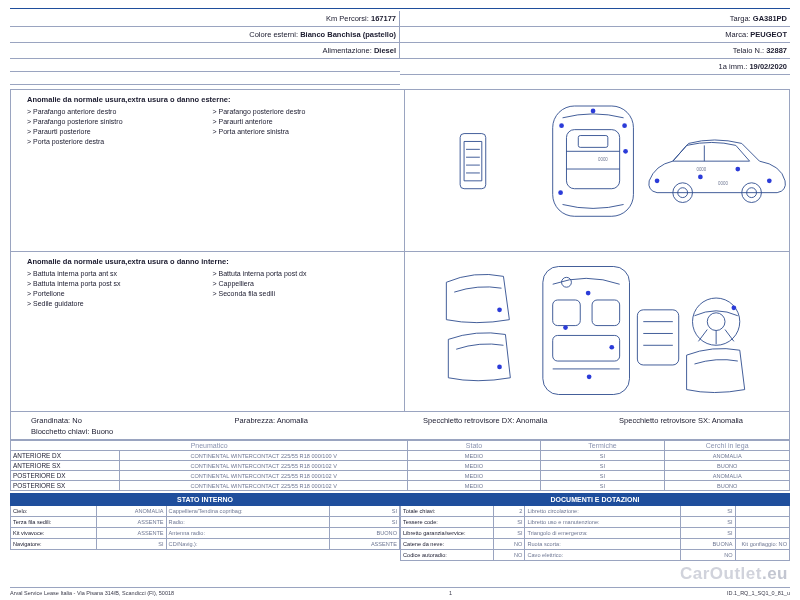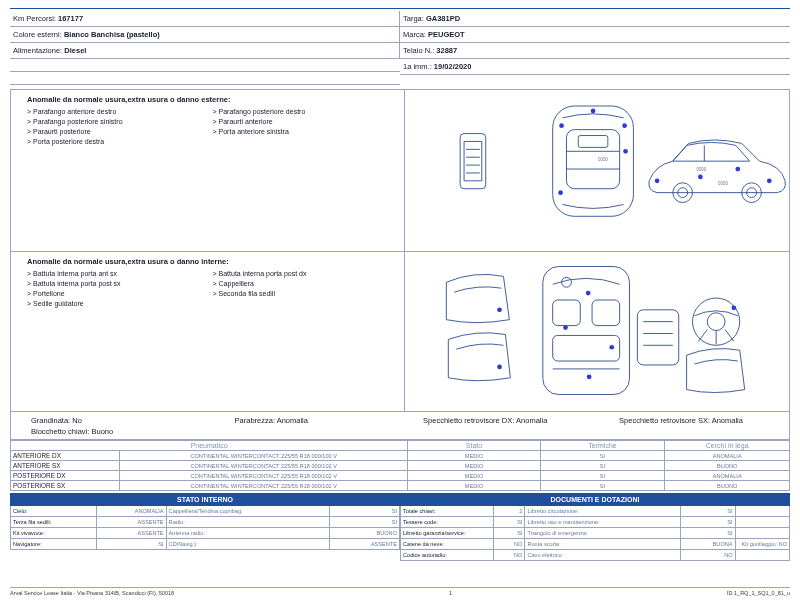--- a/index.html
+++ b/index.html
@@ -18,21 +18,21 @@
   .title-row { display:flex; align-items:flex-end; justify-content:space-between; }
   .doc-title {
     color:#1f4e9c; font-size:13px; font-weight:bold; letter-spacing:.3px;
     padding-left:12px;
   }
   .rev { font-size:5px; color:#555; padding-bottom:2px; }
   .title-rule { height:1px; background:#1f4e9c; margin:2px 0 0 0; }
 
   
   .info-wrap { display:flex; width:100%; margin-top:2px; font-size:7.5px; }
-  .info-col { width:50%; }
+  .info-col { width:50%;text-align:right; }
   .info-line {
     border-bottom:1px solid #9aa4c0;
     padding:2px 3px 2px 3px;
     line-height:11px;
     white-space:nowrap; overflow:hidden;
   }
   .info-line .lab { color:#1a1a2e; }
   .info-line .val { font-weight:bold; }
   .info-col.left .info-line { border-right:1px solid #9aa4c0; }
   .blankline { border-bottom:1px solid #9aa4c0; height:13px; }
@@ -422,20 +422,23 @@
           <td class="v">NO</td>
           <td class="k2">Cavo elettrico:</td>
           <td class="v">NO</td>
           <td class="v"></td>
         </tr>
       </tbody>
         </table>
     </div>
   </div>
 
+  <div class="wm">
+    <span>CarOutlet</span><span class="eu">.eu</span>
+  </div>
 
   <div class="footer">
     <span>Arval Service Lease Italia - Via Pisana 314/B, Scandicci (FI), 50018</span>
     <span>1</span>
     <span>ID.1_RQ_1_SQ1_0_81_u</span>
   </div>
 
 </div>
 
 </body></html>

